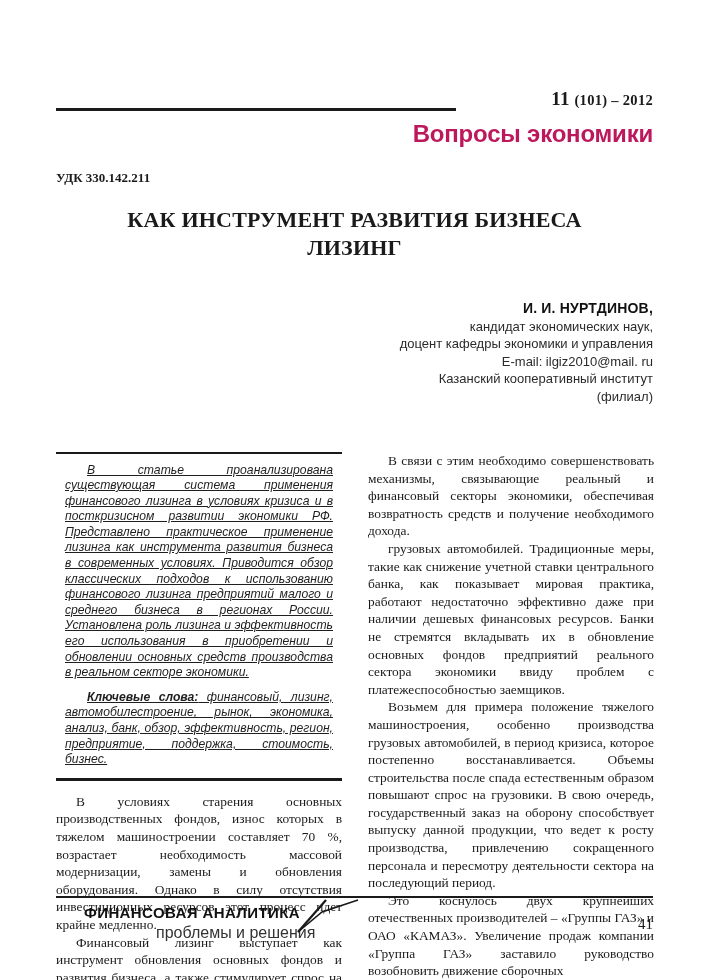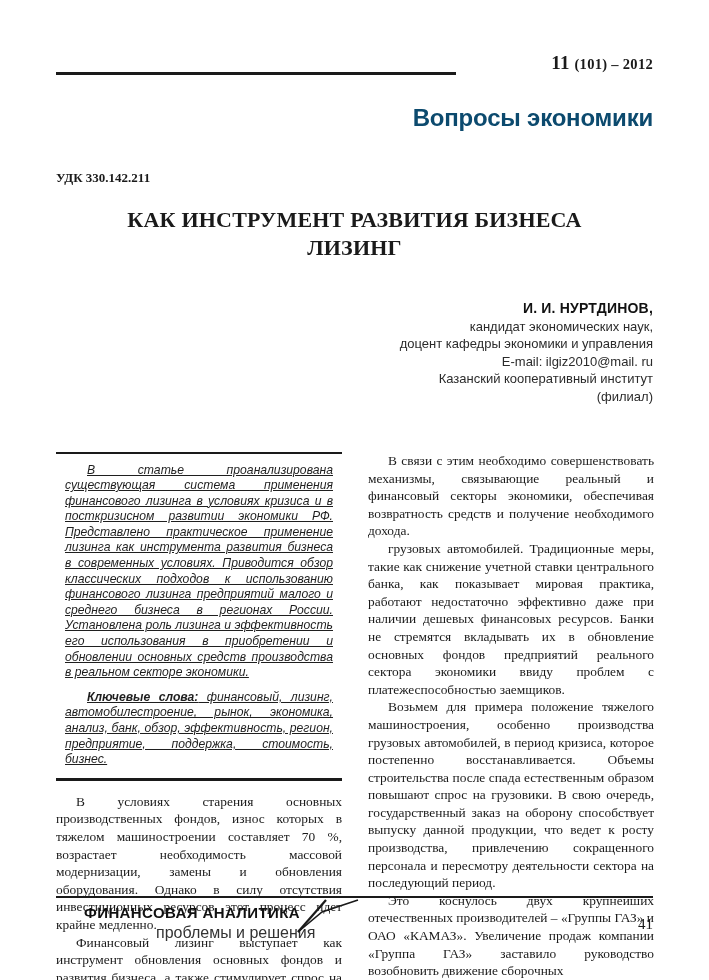--- a/index.html
+++ b/index.html
@@ -23,20 +23,21 @@
     height: 980px;
     box-sizing: border-box;
     padding: 0 56px;
   }
 
   
   .masthead {
     position: relative;
     height: 60px;
     padding-top: 41px;
+    margin-top: 36px;
   }
   .masthead-rule {
     position: absolute;
     left: 0;
     top: 72px;
     width: 400px;
     height: 3px;
     background: #1a1a1a;
   }
   .issue-line {
@@ -48,26 +49,26 @@
     font-size: 17px;
     letter-spacing: 0.3px;
     white-space: nowrap;
   }
   .issue-line .issue-num { font-size: 19px; }
   .issue-line .issue-rest { font-size: 14.5px; }
 
   .journal-section {
     position: absolute;
     right: 56px;
-    top: 104px;
+    top: 120px;
     font-family: "Liberation Sans", sans-serif;
     font-weight: bold;
     font-size: 24px;
     letter-spacing: -0.2px;
-    color: #0c4a6e;
+    color: #be185d;
   }
 
   .udk {
     position: absolute;
     left: 56px;
     top: 170px;
     font-family: "Liberation Serif", serif;
     font-weight: bold;
     font-size: 13px;
   }

